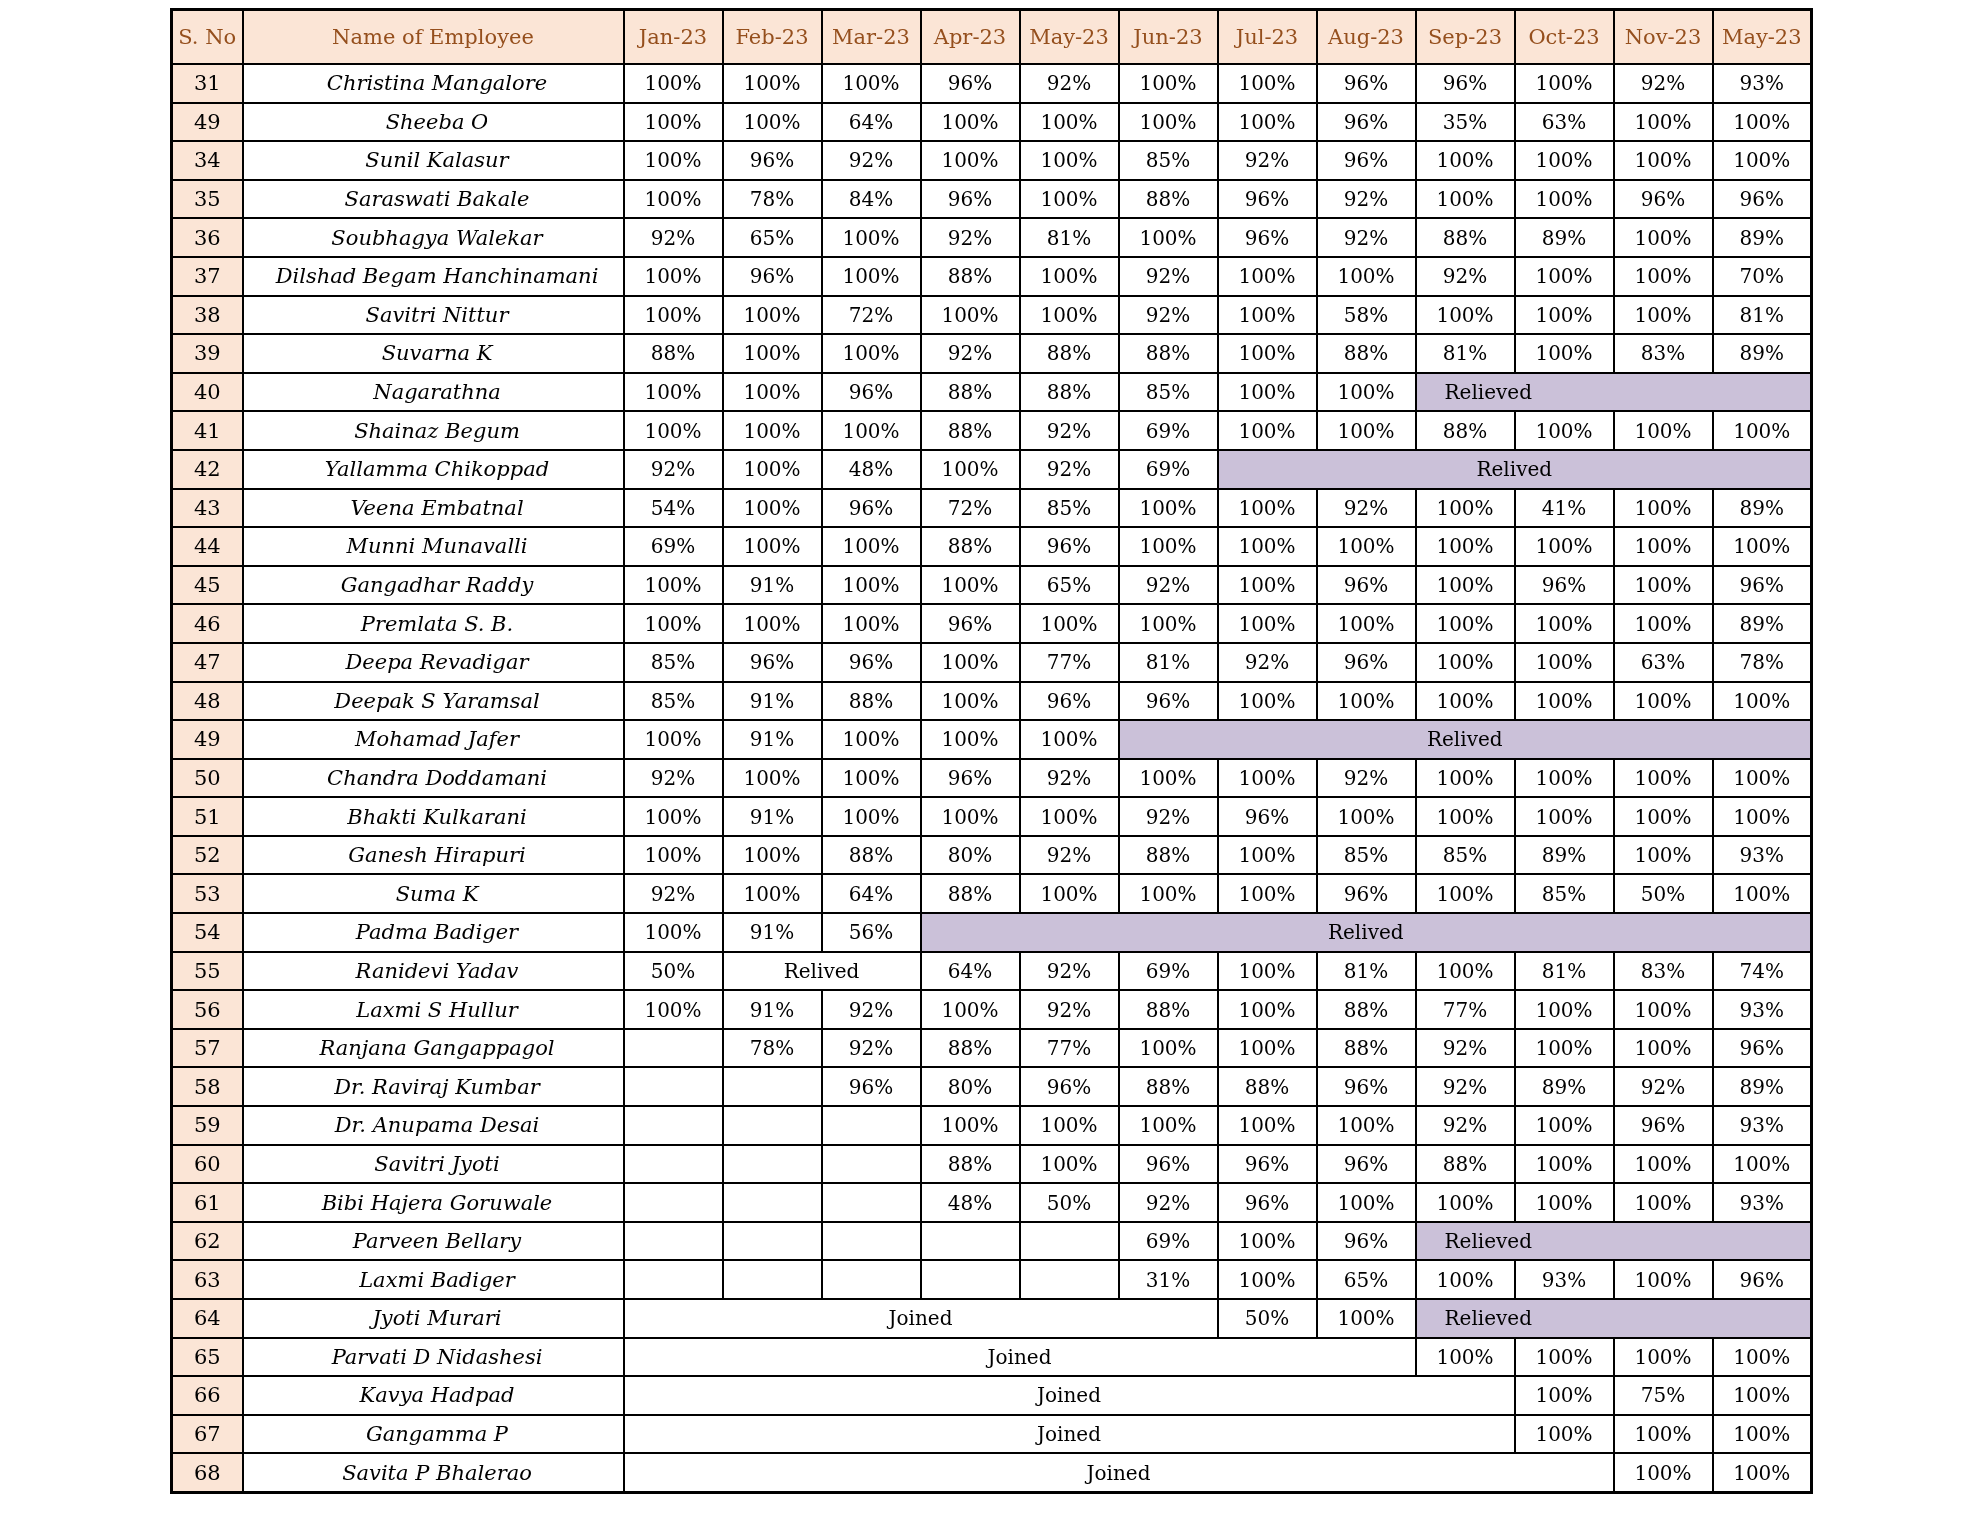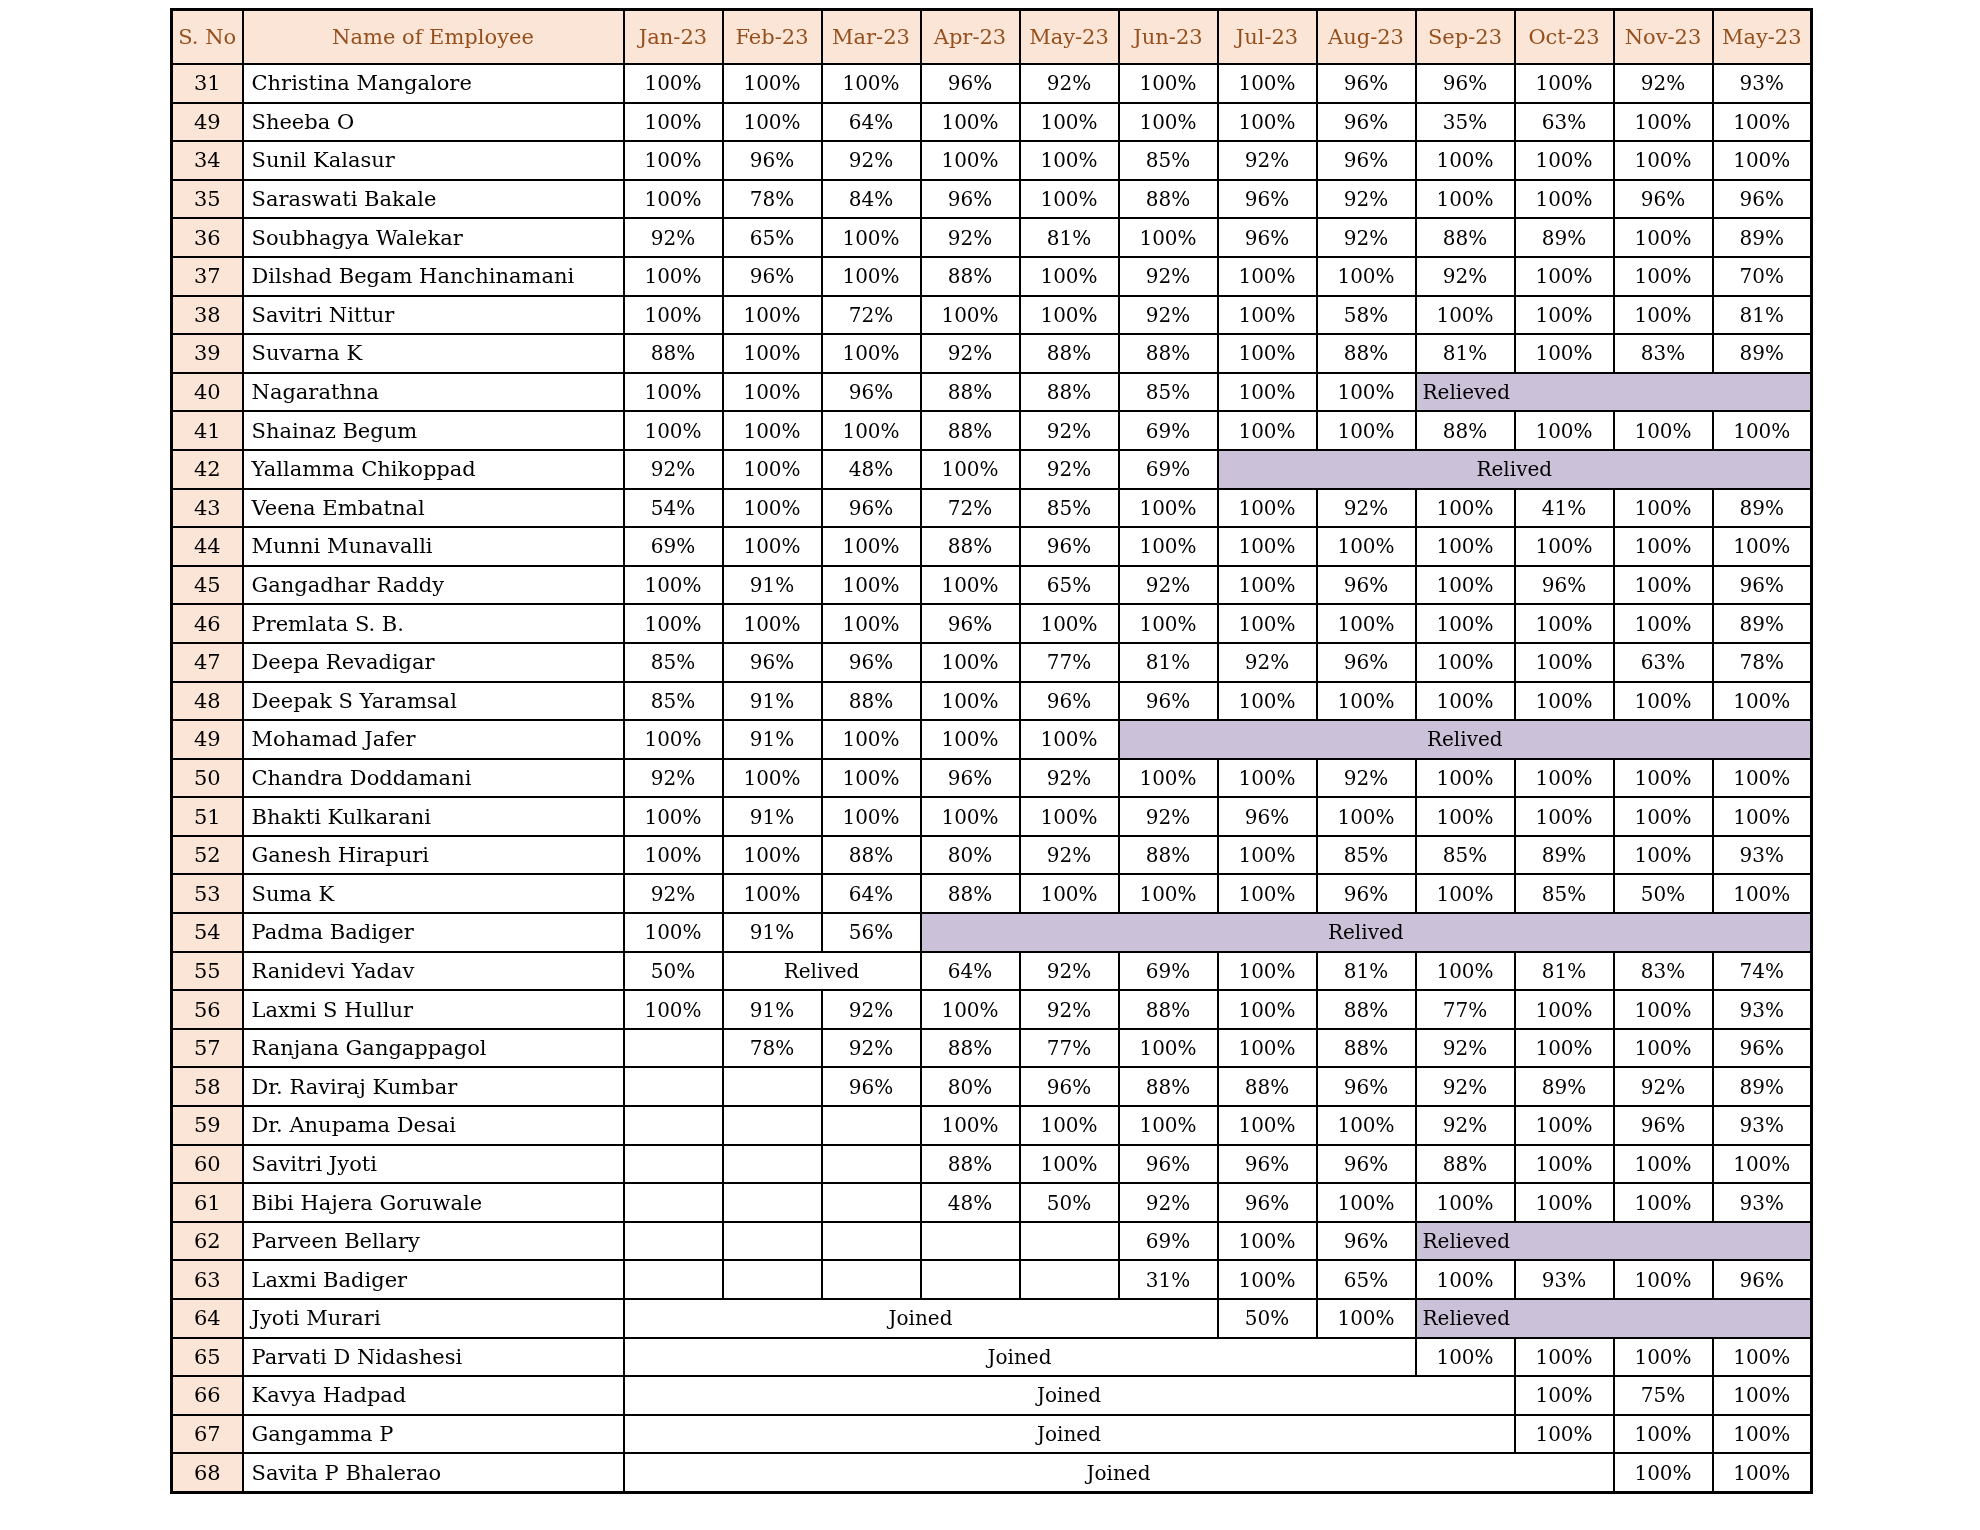--- a/index.html
+++ b/index.html
@@ -7,23 +7,23 @@
   .wrap{margin:8px 0 0 170px;}
   table{border-collapse:collapse;table-layout:fixed;width:1640px;border:3px solid #000;}
   th,td{border:2px solid #000;overflow:hidden;white-space:nowrap;padding:0;}
   thead th{
     background:var(--header-bg,#FBE5D6);
     color:var(--header-text,#954F1D);
     font-weight:normal;font-size:21px;height:52px;text-align:center;
   }
   tbody td{height:36.6px;font-size:20px;text-align:center;vertical-align:middle;}
   td.sno{background:var(--header-bg,#FBE5D6);font-size:21px;}
-  td.name{text-align:left;padding-left:8px;font-size:21px;}
+  td.name{text-align:center;padding-left:8px;font-size:21px;font-style:italic;}
   td.purple{background:var(--relieved-bg,#CBC1D9);}
-  td.left{text-align:left;padding-left:6px;}
+  td.left{text-align:left;padding-left:28px;}
 </style>
 </head>
 <body>
 
 <div class="wrap">
   <table>
     <colgroup id="cols">
         <col style="width: 71px;">
         <col style="width: 381px;">
         <col style="width: 99px;">

